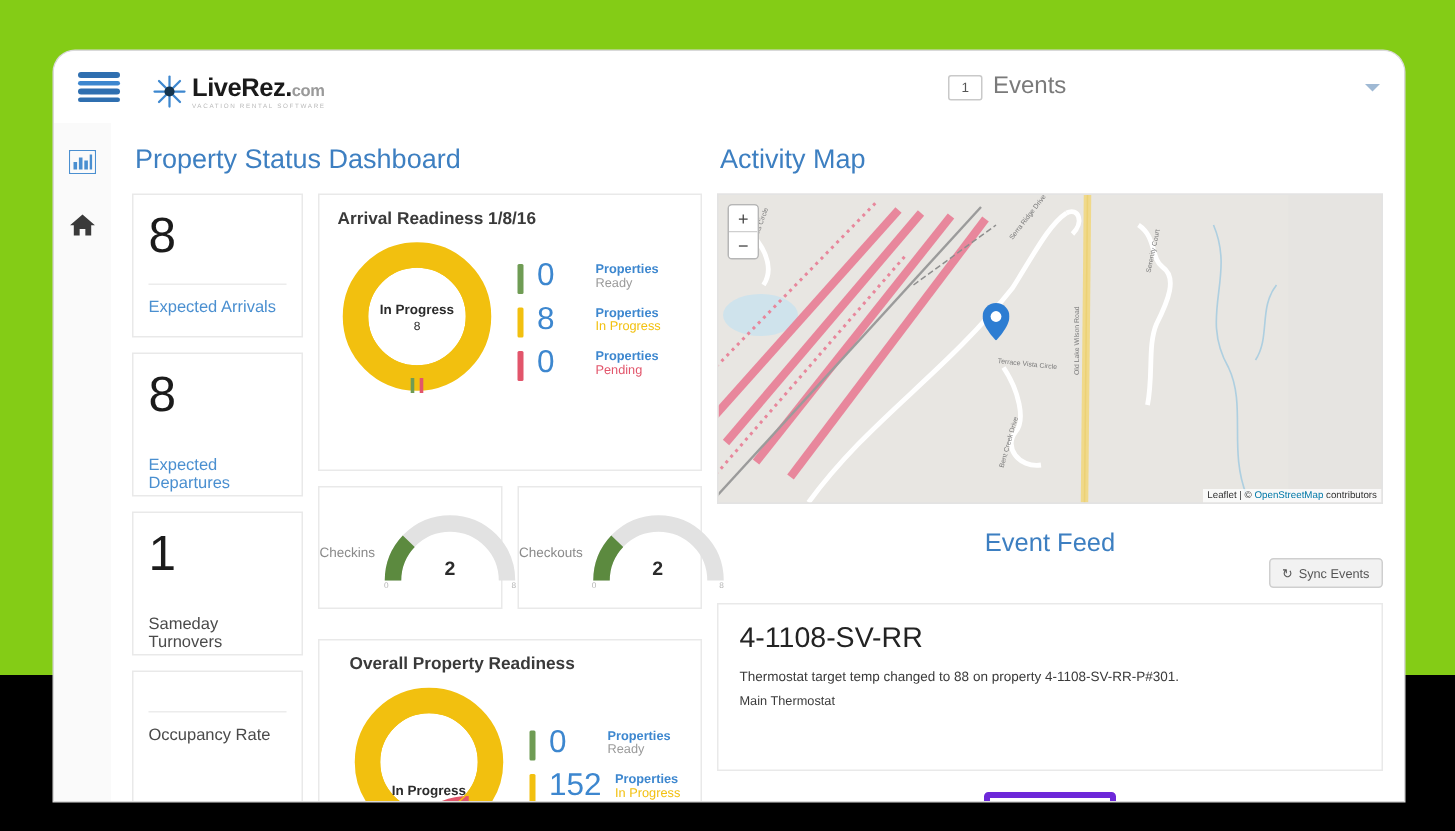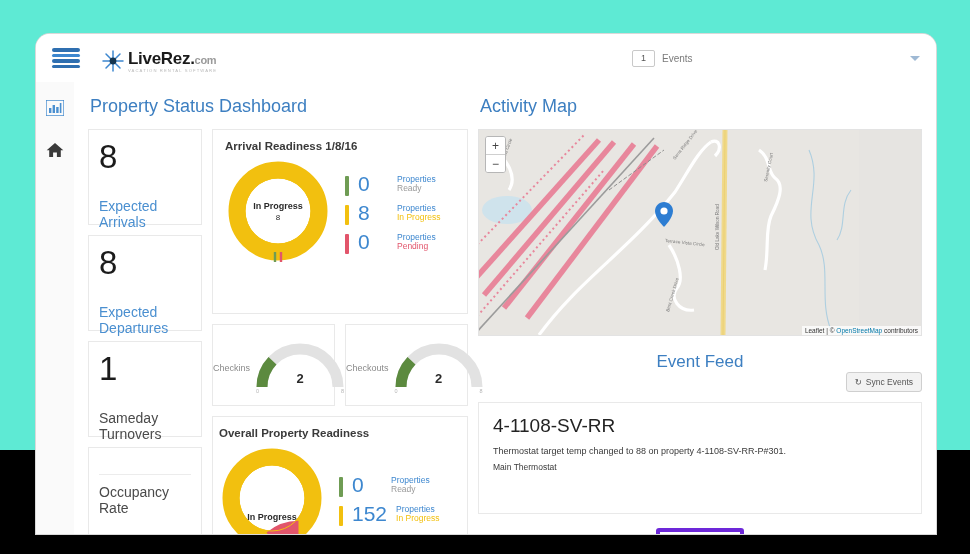--- a/index.html
+++ b/index.html
@@ -4,21 +4,21 @@
 <style>
   html,body{margin:0;padding:0;}
   body{
     width:970px;height:554px;overflow:hidden;
     background:#000;
     font-family:"Liberation Sans", sans-serif;
     -webkit-font-smoothing:antialiased;
   }
   .screen-frame{
     position:absolute;left:0;top:0;width:970px;height:450px;
-    background:#5eead4;
+    background:#84cc16;
   }
   
   .device{
     position:absolute;
     left:36px;top:34px;width:900px;height:500px;
     background:#ffffff;
     border-radius:14px 14px 0 0;
     overflow:hidden;
     box-shadow:0 0 0 1px #d9d9d9;
   }
@@ -45,21 +45,21 @@
   .topbar-right{
     margin-left:auto;display:flex;align-items:center;
     width:300px;justify-content:space-between;padding-right:16px;
   }
   .events-select{display:flex;align-items:center;gap:7px;padding-left:12px;}
   .events-badge{
     min-width:13px;height:15px;padding:0 4px;border:1px solid #c9c9c9;border-radius:2px;
     font-size:9px;color:#555;display:flex;align-items:center;justify-content:center;
     background:#fff;
   }
-  .events-label{font-size:10px;color:#7a7a7a;}
+  .events-label{font-size:16px;color:#7a7a7a;}
   .chevron{
     width:0;height:0;border-left:5px solid transparent;border-right:5px solid transparent;
     border-top:5px solid #9fb9d4;
   }
   
   .rail{
     position:absolute;left:0;top:48px;width:38px;height:452px;
     background:#fafafa;border-right:1px solid #ededed;
     display:flex;flex-direction:column;align-items:center;padding-top:16px;gap:22px;
   }
@@ -75,55 +75,55 @@
     font-size:18px;color:#3d7fc1;font-weight:normal;margin:0 0 12px 2px;
   }
   .left-grid{display:flex;gap:10px;}
   .stat-col{width:118px;display:flex;flex-direction:column;gap:10px;}
   .card{
     border:1px solid #e9e9e9;background:#fff;box-sizing:border-box;
   }
   .stat-card{height:96px;padding:10px 10px 8px 10px;display:flex;flex-direction:column;}
   .stat-value{font-size:33px;color:#1b1b1b;line-height:1;font-weight:normal;letter-spacing:-1px;}
   .stat-rule{height:1px;background:#ececec;margin:16px 0 9px 0;}
-  .stat-label{font-size:14px;color:#4a8fd0;}
+  .stat-label{font-size:11px;color:#4a8fd0;}
   .stat-label.dark{color:#4a4a4a;}
   .chart-col{width:256px;display:flex;flex-direction:column;gap:10px;}
   .panel-title{font-size:11.5px;color:#3a3a3a;font-weight:bold;margin:0 0 6px 0;}
   .readiness-card{height:185px;padding:10px 10px 6px 12px;}
   .readiness-body{display:flex;align-items:center;gap:0;}
   
   .donut-wrap{position:relative;width:106px;height:106px;flex:0 0 106px;}
   .donut-center{
     position:absolute;left:0;top:0;width:106px;height:106px;
     display:flex;flex-direction:column;align-items:center;justify-content:center;
     pointer-events:none;
   }
   .donut-label{font-size:9px;color:#2b2b2b;font-weight:bold;}
   .donut-sub{font-size:8px;color:#2b2b2b;margin-top:2px;}
   
   .legend{display:flex;flex-direction:column;gap:6px;margin-left:14px;padding-top:4px;}
   .legend-row{display:flex;align-items:flex-start;gap:9px;}
   .legend-bar{width:4px;height:20px;border-radius:1px;margin-top:3px;}
   .legend-num{font-size:21px;color:#3d87cf;line-height:1;min-width:30px;font-weight:normal;}
   .legend-txt{display:flex;flex-direction:column;line-height:1.08;padding-top:2px;}
-  .legend-txt .t1{font-size:8.5px;color:#3d87cf;font-weight:normal;}
+  .legend-txt .t1{font-size:8.5px;color:#3d87cf;font-weight:bold;}
   .legend-txt .t2{font-size:8.5px;}
   
   .gauge-row{display:flex;gap:10px;}
   .gauge-card{width:123px;height:82px;padding:7px 0 0 0;display:flex;flex-direction:row;align-items:center;}
   .gauge-title{font-size:9px;color:#8a8a8a;margin-bottom:2px;}
   .gauge-wrap{position:relative;width:100px;height:55px;}
   .gauge-val{
     position:absolute;left:0;top:30px;width:100px;text-align:center;
     font-size:13px;font-weight:bold;color:#2b2b2b;
   }
   .gauge-ticks{position:absolute;left:0;top:47px;width:100px;display:flex;justify-content:space-between;padding:0 6px;box-sizing:border-box;}
   .gauge-tick{font-size:5.5px;color:#b5b5b5;}
-  .overall-card{height:120px;padding:10px 10px 0 6px;overflow:hidden;}
+  .overall-card{height:120px;padding:10px 10px 0 20px;overflow:hidden;margin-top:10px;}
   
   .map-card{
     height:205px;border:1px solid #e3e3e3;position:relative;overflow:hidden;background:#e6e4e1;
   }
   .map-svg{position:absolute;left:0;top:0;}
   .map-zoom{
     position:absolute;left:6px;top:6px;width:19px;
     border:1px solid #b6b6b6;border-radius:3px;overflow:hidden;background:#fff;z-index:5;
   }
   .map-zoom div{

